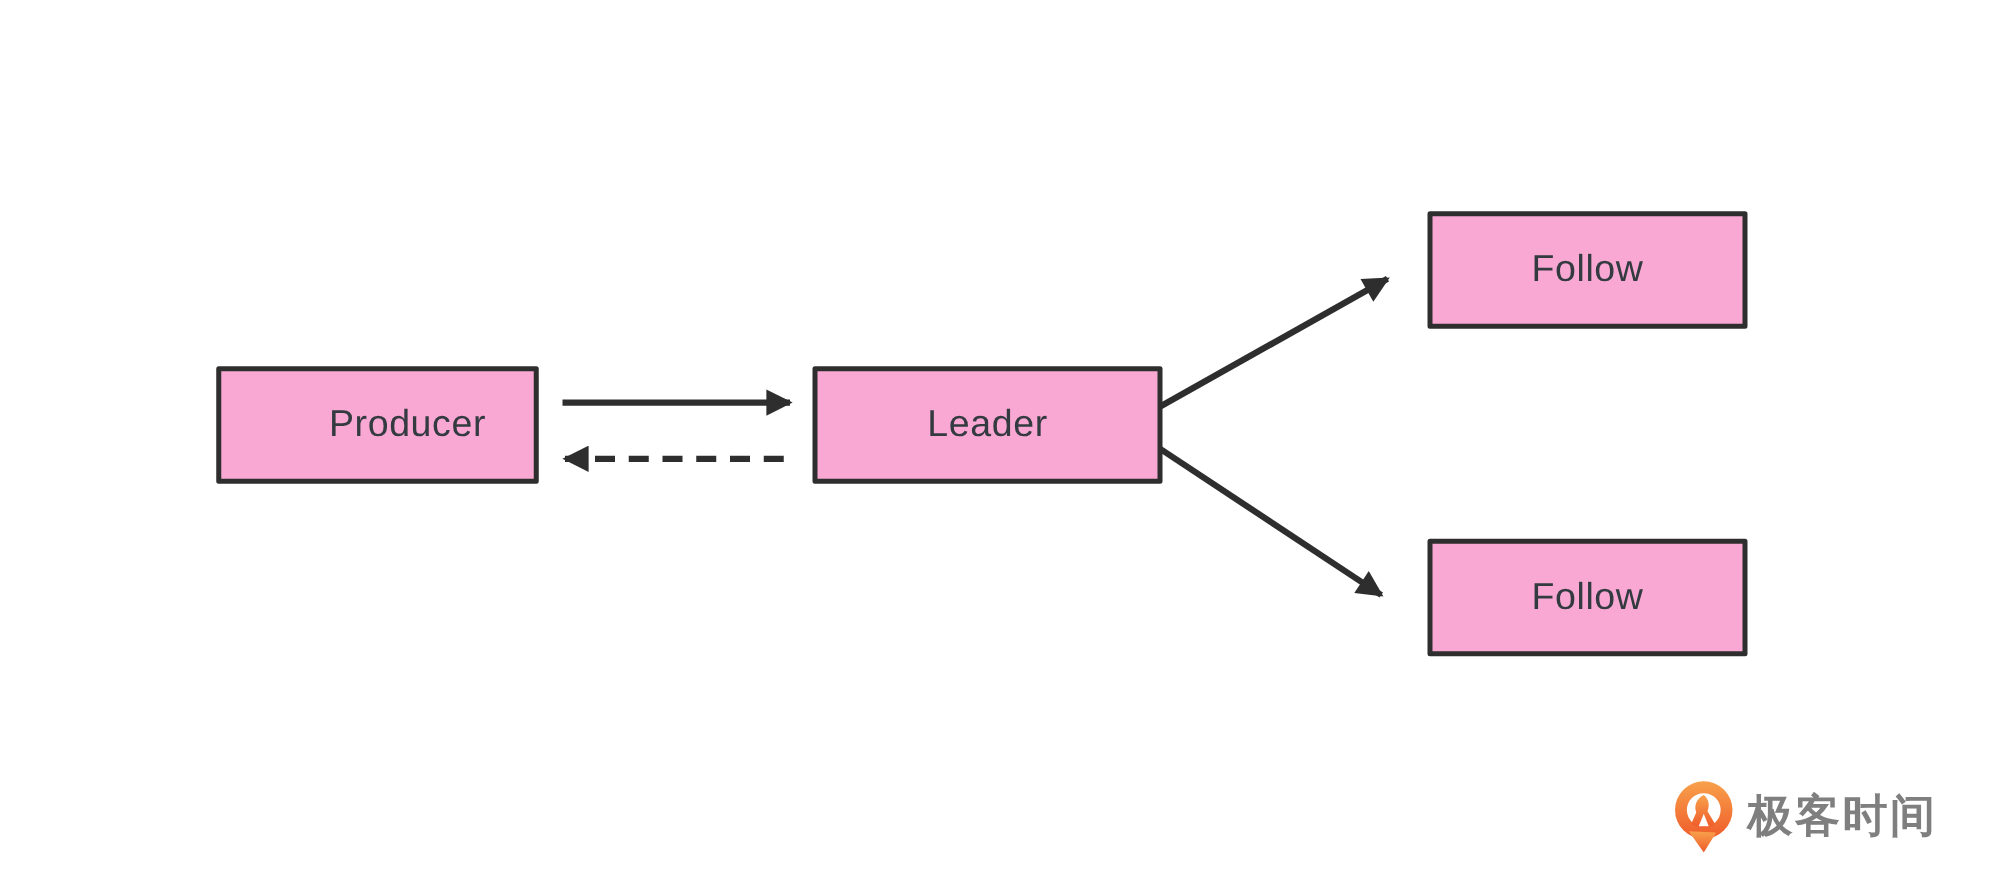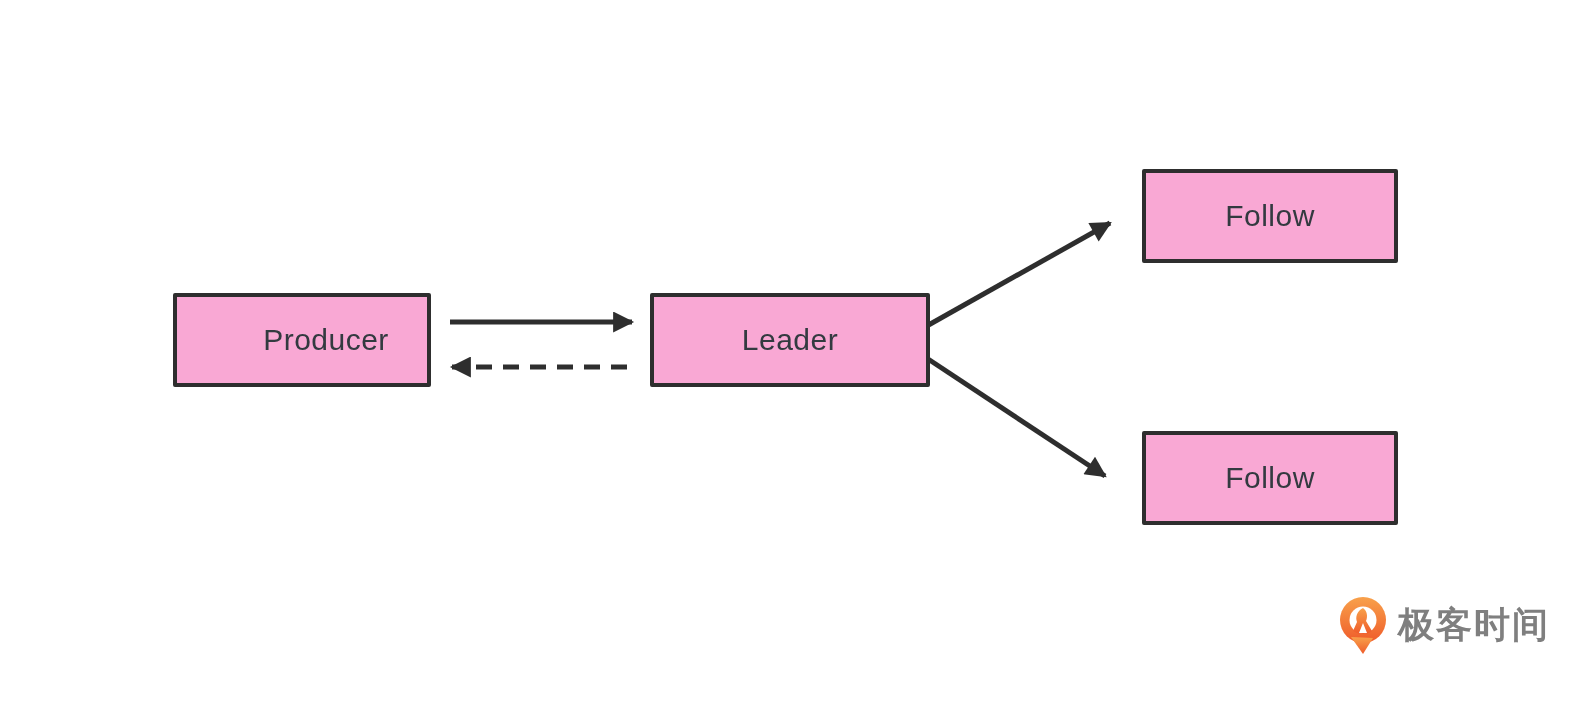--- a/index.html
+++ b/index.html
@@ -37,21 +37,21 @@
     letter-spacing: 0.5px;
   }
   .node-producer { left: 173px; top: 293px; width: 258px; height: 94px; padding-left: 48px; }
   .node-leader   { left: 650px; top: 293px; width: 280px; height: 94px; }
   .node-follow-top    { left: 1142px; top: 169px; width: 256px; height: 94px; }
   .node-follow-bottom { left: 1142px; top: 431px; width: 256px; height: 94px; }
 
   .logo {
     position: absolute;
     left: 1337px;
-    top: 595px;
+    top: 623px;
     display: flex;
     align-items: center;
     gap: 9px;
   }
   .logo-text {
     color: #7f7f7f;
     font-size: 36px;
     font-weight: 600;
     letter-spacing: 2px;
     line-height: 1;

